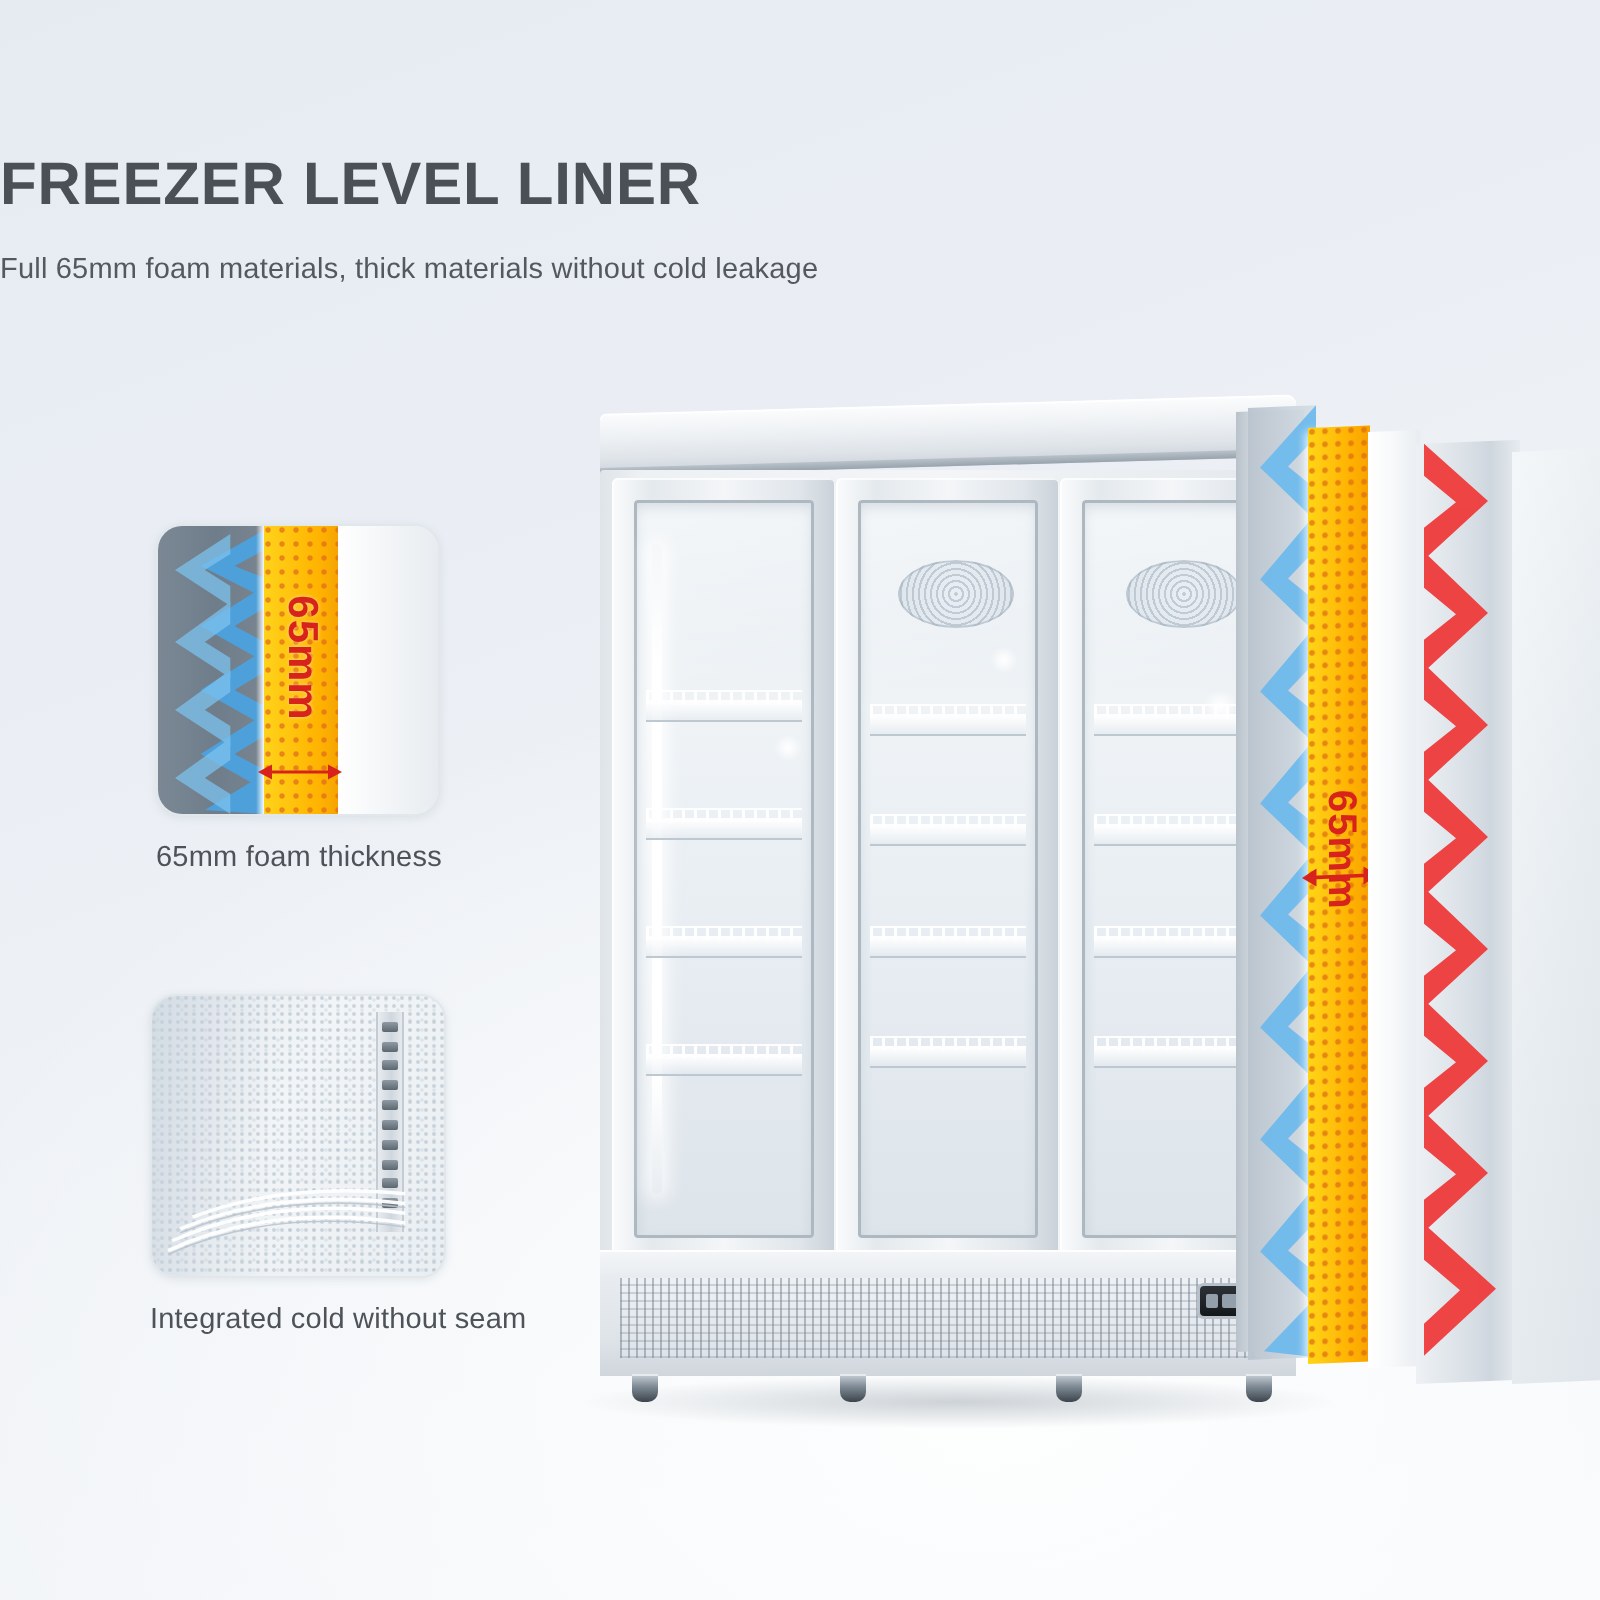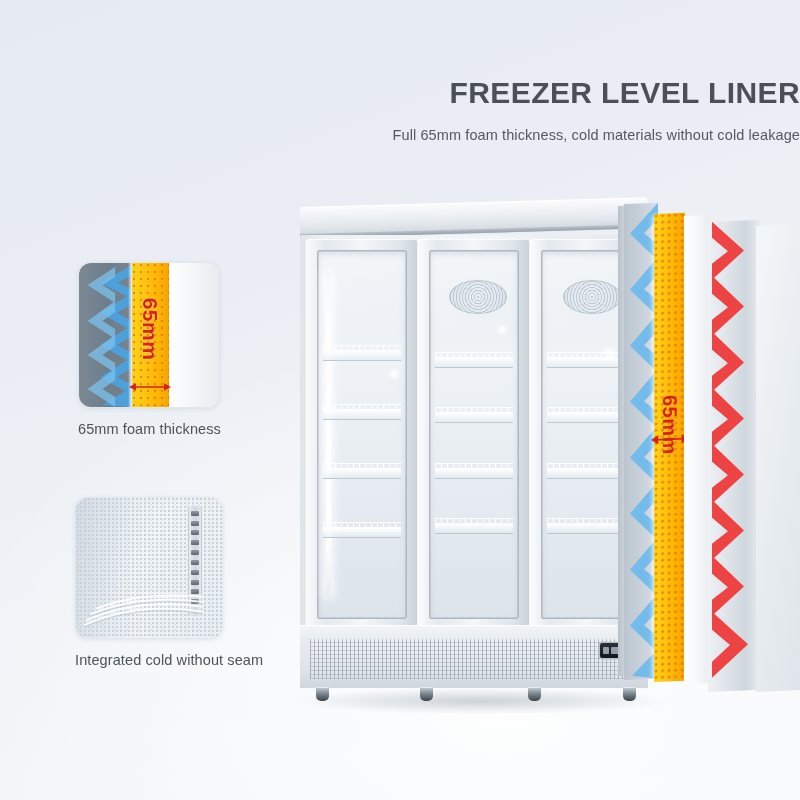--- a/index.html
+++ b/index.html
@@ -10,21 +10,21 @@
   }
   #stage{
     position:relative;width:800px;height:800px;
     background:
       radial-gradient(ellipse 900px 600px at 62% 88%, #fdfefe 0%, rgba(253,254,254,0) 62%),
       linear-gradient(160deg,#e6ebf2 0%,#eaeef4 32%,#f0f3f7 62%,#f6f8fa 100%);
     overflow:hidden;
   }
 
   
-  .hdr{position:absolute;left:0;right:0;top:76px;text-align:right;}
+  .hdr{position:absolute;left:0;right:0;top:76px;text-align:left;}
   .title{
     font-size:30px;font-weight:700;letter-spacing:.4px;color:#4a5055;
     margin:0;line-height:1.1;
   }
   .subtitle{
     margin:18px 0 0 0;font-size:14.5px;color:#53595f;font-weight:400;letter-spacing:.1px;
   }
 
   
   .callout{position:absolute;}
@@ -243,21 +243,21 @@
 
   .hdr,.title,.subtitle,.cap{user-select:none;}
 </style>
 </head>
 <body>
 
 <div id="stage">
 
   <div class="hdr">
     <h1 class="title">FREEZER LEVEL LINER</h1>
-    <p class="subtitle">Full 65mm foam thickness, cold materials without cold leakage</p>
+    <p class="subtitle">Full 65mm foam materials, thick materials without cold leakage</p>
   </div>
 
   <div class="callout" id="callout-foam">
     <div class="frame">
       <div class="xs-cold">
         <svg class="chevcol" viewBox="0 0 50 144" preserveAspectRatio="none">
           <g fill="#4aa3e0" opacity=".92">
             <path d="M50 2 L20 20 L50 36 L50 26 L36 20 L50 12 Z"></path>
             <path d="M50 30 L20 50 L50 68 L50 58 L36 50 L50 41 Z"></path>
             <path d="M50 62 L20 82 L50 100 L50 90 L36 82 L50 73 Z"></path>

